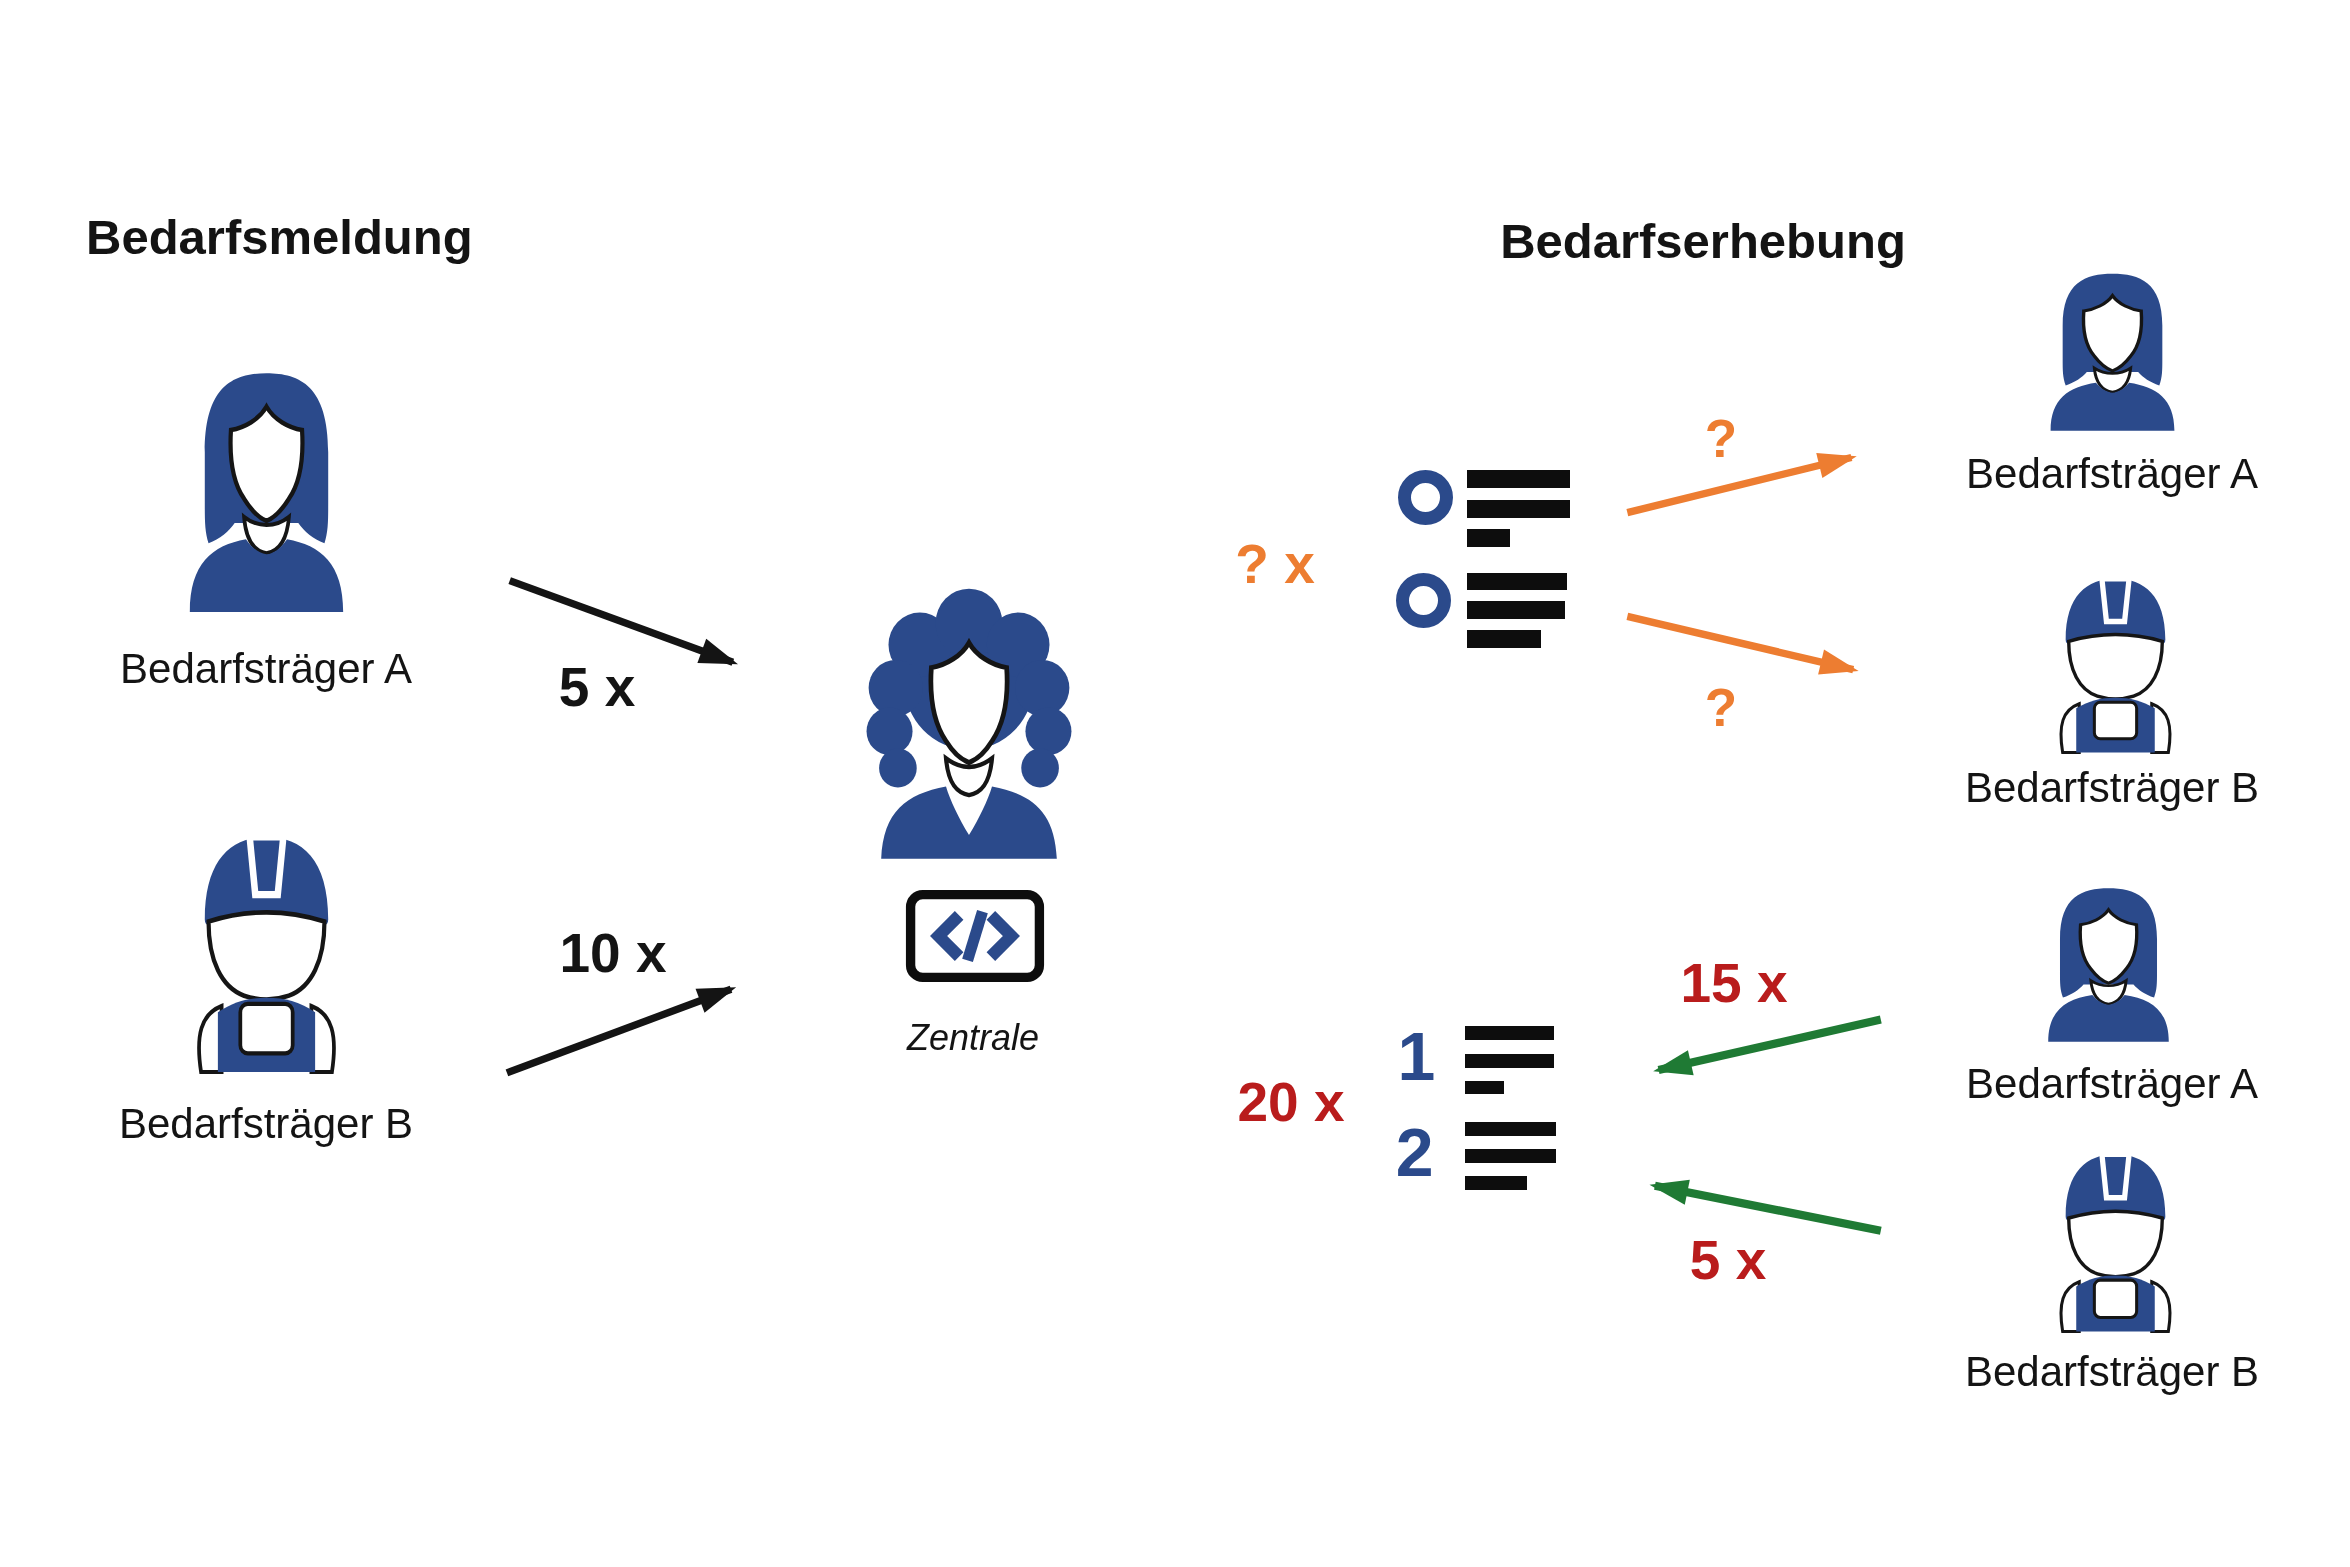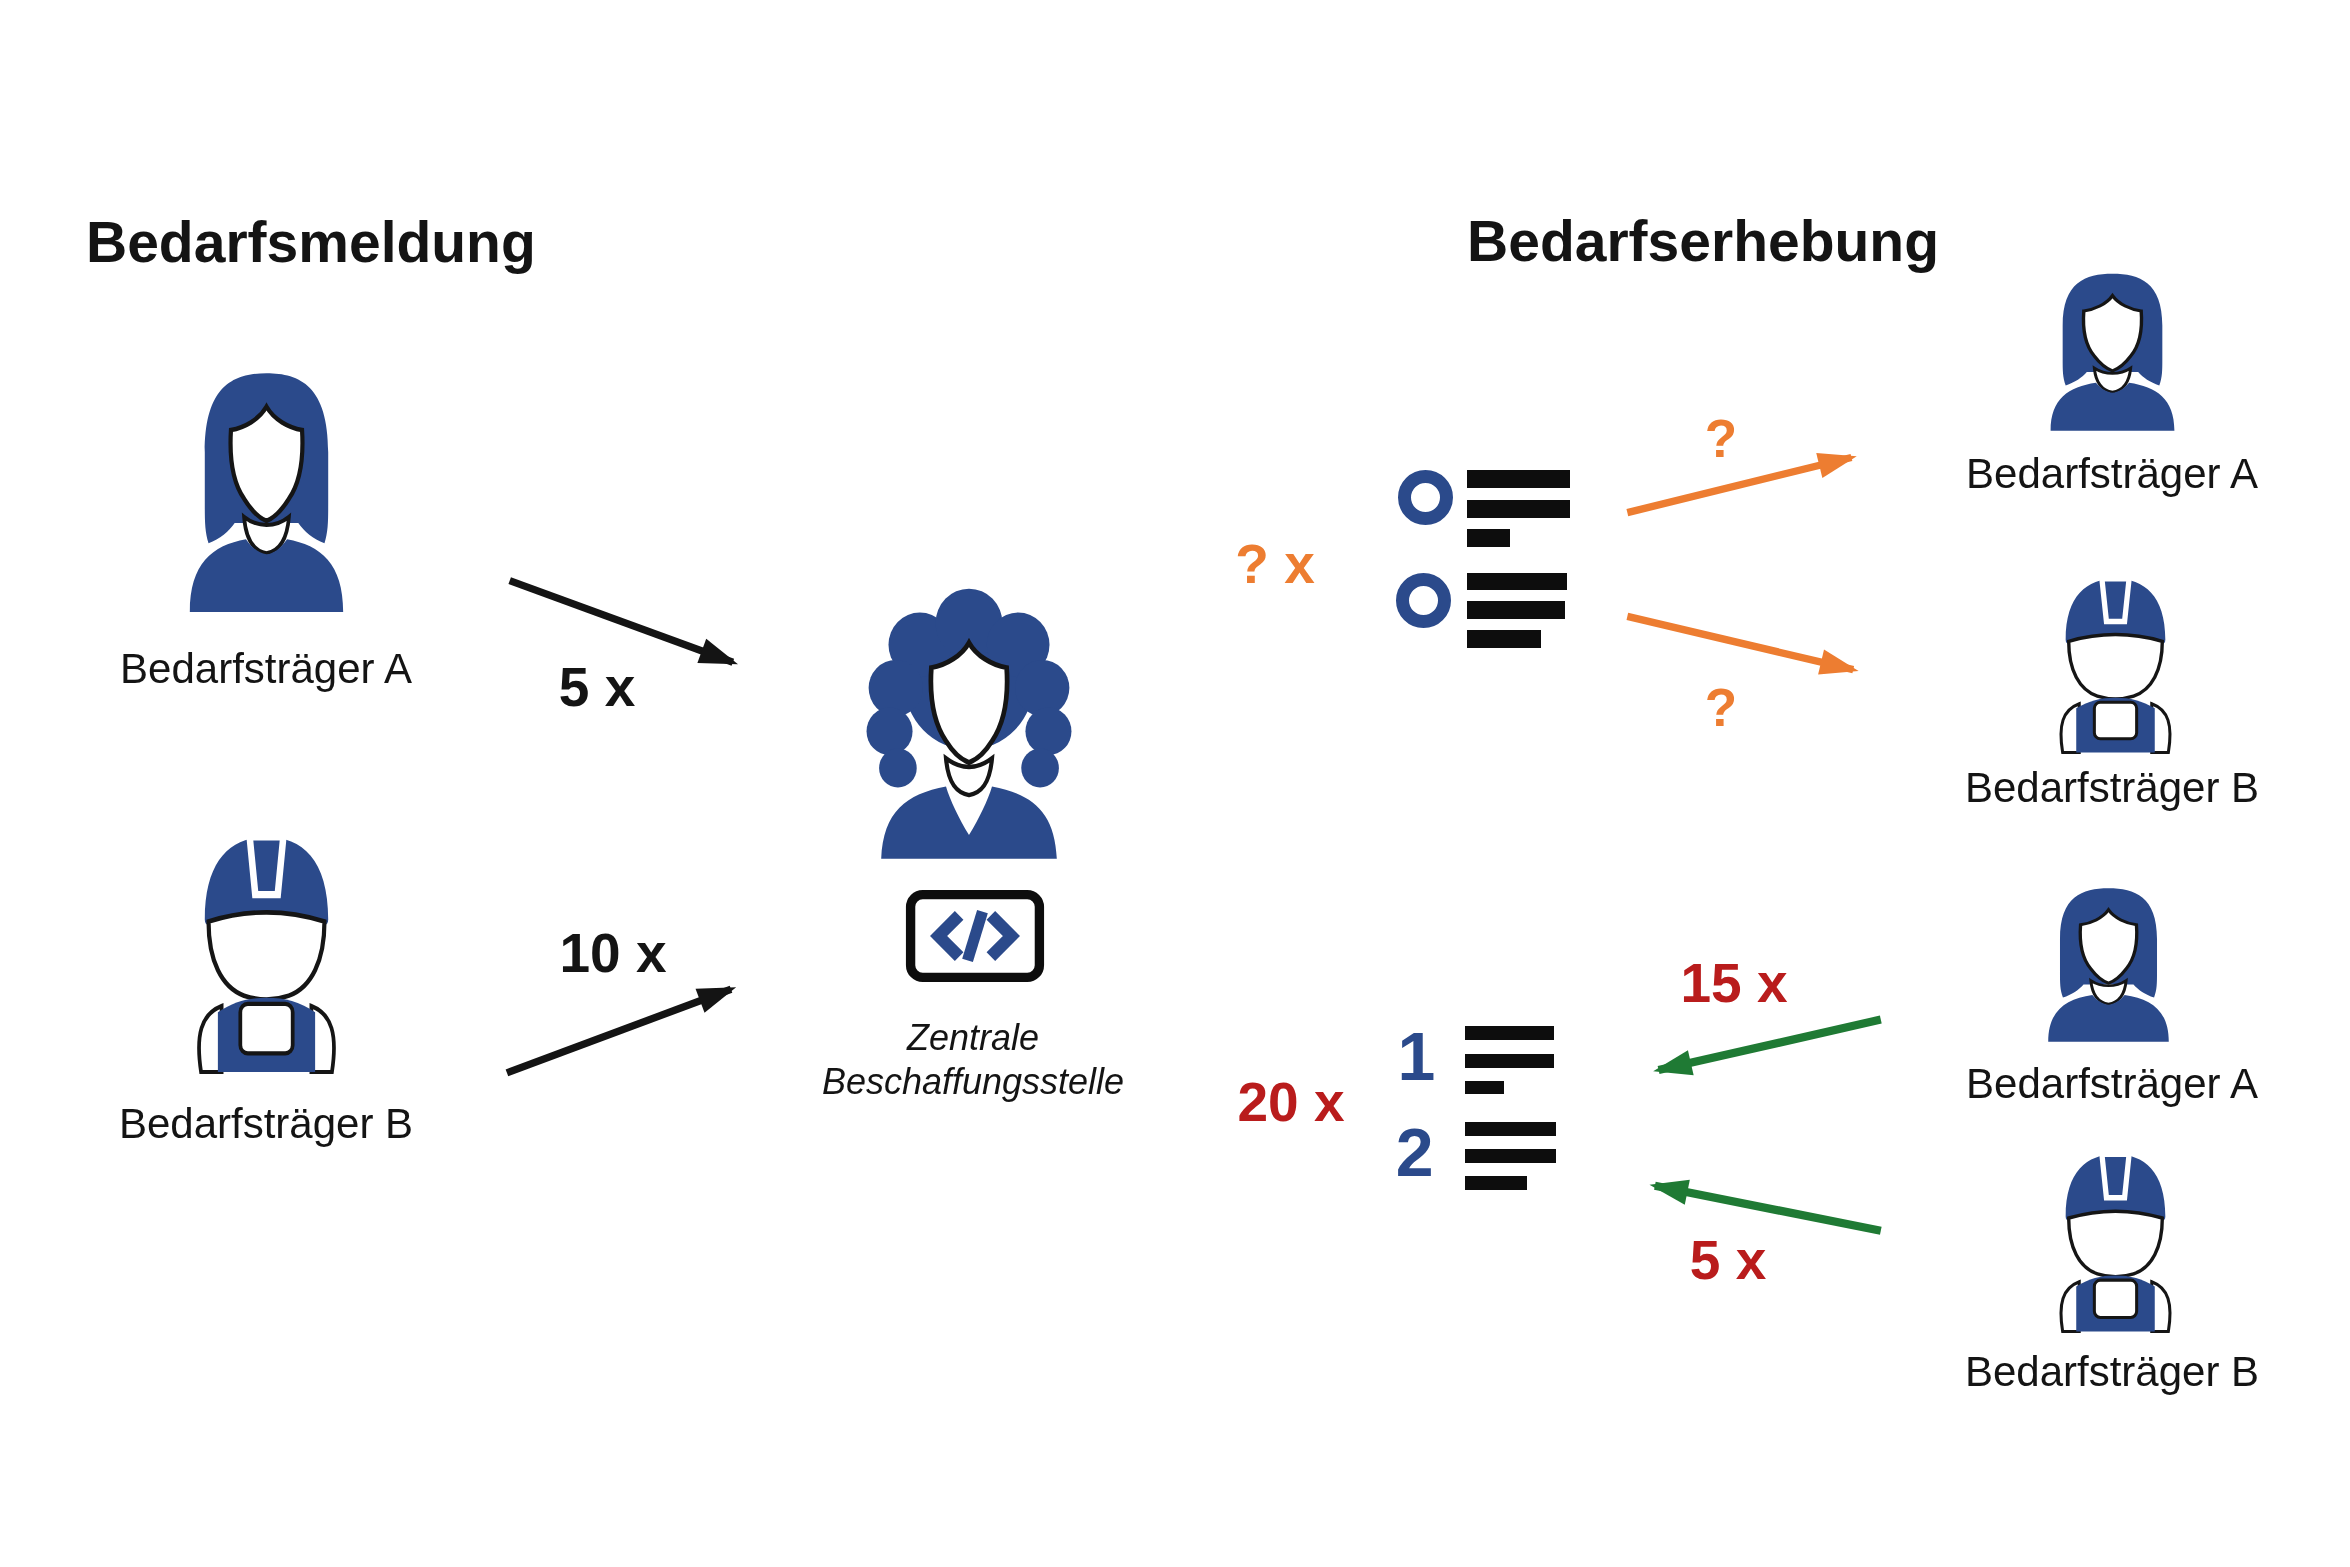--- a/index.html
+++ b/index.html
@@ -2,21 +2,21 @@
 <html style="font-size:14.7px"><head>
 <meta charset="utf-8">
 <style>
   html,body{margin:0;padding:0;background:#ffffff;}
   #canvas{
     position:relative;width:2351px;height:1568px;background:#ffffff;overflow:hidden;
     font-family:"Liberation Sans",sans-serif;color:#151515;
   }
   .abs{position:absolute;}
   .center{transform:translate(-50%,-50%);white-space:nowrap;text-align:right;}
-  .heading{font-size:57px;font-weight:700;color:#141414;letter-spacing:0px;}
+  .heading{font-size:49px;font-weight:700;color:#141414;letter-spacing:0px;}
   .actor-label{font-size:42px;font-weight:400;color:#141414;}
   .count{font-size:55px;font-weight:700;color:#141414;}
   .count.orange{color:#ed7d31;}
   .count.green{color:#b91c1c;}
   .qmark{font-size:53px;font-weight:700;color:#ed7d31;}
   .central-label{font-size:36px;font-weight:400;color:#141414;text-align:center;line-height:1.22;font-style:italic;}
   #arrow-layer{position:absolute;left:0;top:0;width:2351px;height:1568px;pointer-events:none;}
   
   .ring{position:absolute;border-radius:50%;border:13.8px solid #2b4a8b;background:#fff;box-sizing:border-box;}
   .bar{position:absolute;background:#0d0d0d;}
@@ -93,21 +93,20 @@
 
   <svg class="abs" style="left:905px;top:889px;" width="140" height="94" viewBox="0 0 150 100" preserveAspectRatio="none">
     <rect x="6" y="6" width="138" height="88" rx="13" fill="#ffffff" stroke="#0d0d0d" stroke-width="10"></rect>
     <path d="M58,28 L36,50 L58,72" fill="none" stroke="#2b4a8b" stroke-width="13"></path>
     <path d="M92,28 L114,50 L92,72" fill="none" stroke="#2b4a8b" stroke-width="13"></path>
     <path d="M83,24 L67,76" fill="none" stroke="#2b4a8b" stroke-width="12"></path>
   </svg>
 
   <div class="abs central-label" style="left:973px;top:1016px;transform:translateX(-50%);">
     <div>Zentrale</div>
-    <div>Beschaffungsstelle</div>
   </div>
 
   <div class="abs count orange center" style="left:1275px;top:564px;">? x</div>
 
   <div class="abs" style="left:1392px;top:463px;width:184px;height:195px;">
     <div class="ring" style="left:5.5px;top:7.3px;width:55px;height:55px;"></div>
     <div class="bar" style="left:75px;top:7.3px;width:103px;height:17.4px;"></div>
     <div class="bar" style="left:75px;top:37px;width:103px;height:18.4px;"></div>
     <div class="bar" style="left:75px;top:66px;width:43px;height:18.4px;"></div>
     <div class="ring" style="left:3.7px;top:110px;width:55px;height:55px;"></div>

